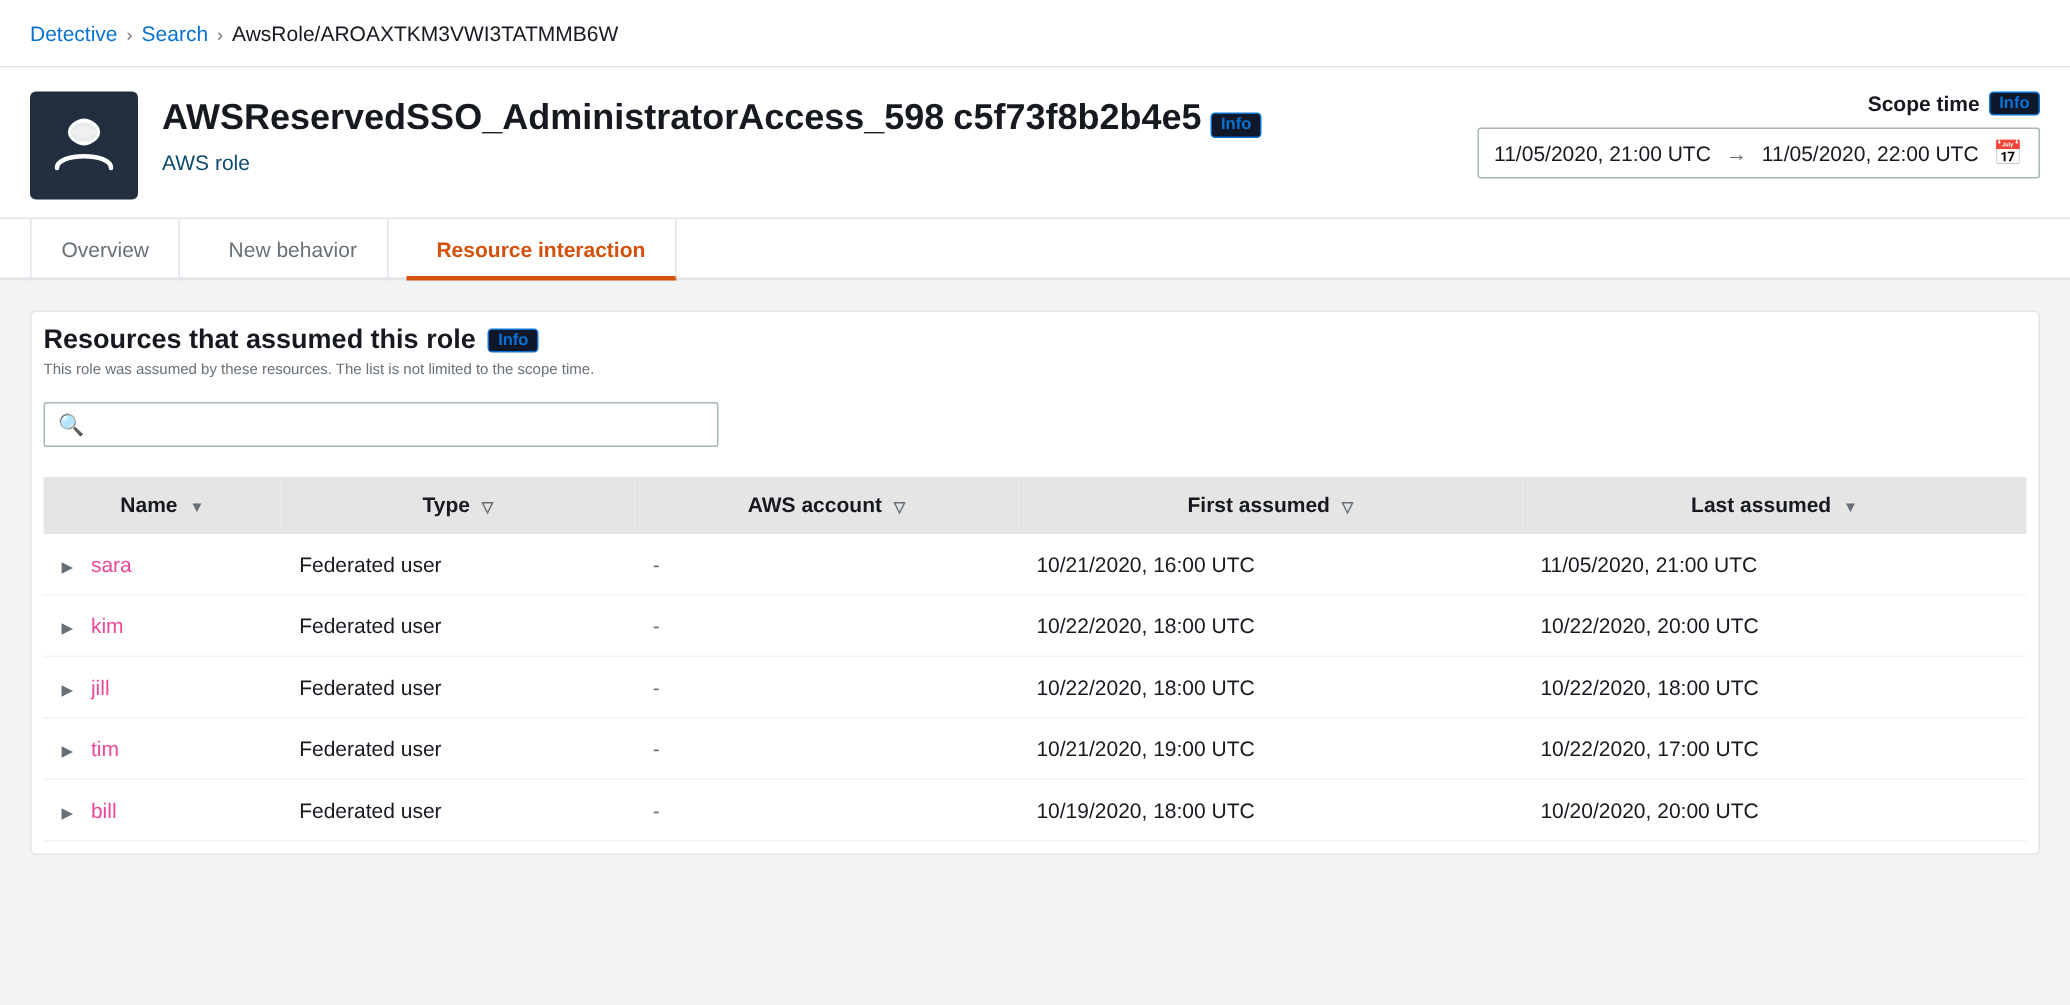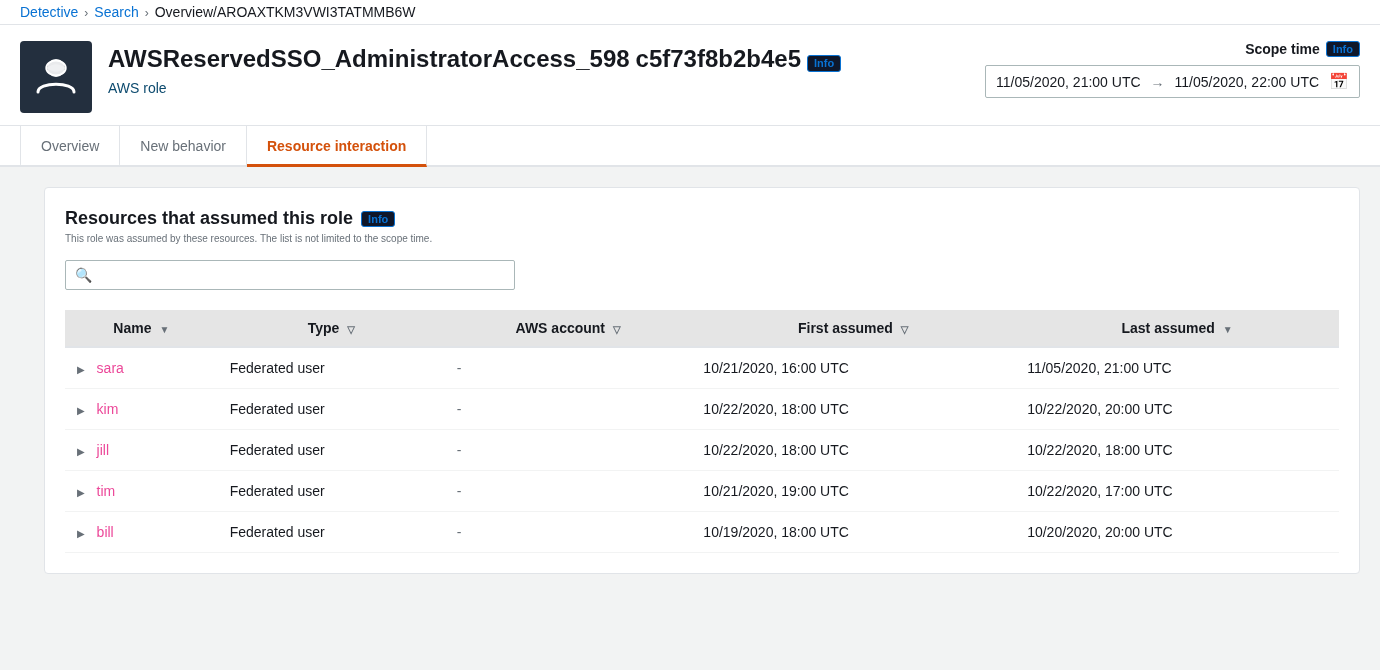--- a/index.html
+++ b/index.html
@@ -9,21 +9,21 @@
       background: #f2f3f3;
       color: #16191f;
       width: 1380px;
       min-height: 670px;
     }
 
     
     .breadcrumb {
       display: flex;
       align-items: flex-end;
-      padding: 4px 20px;
+      padding: 14px 20px;
       background: #fff;
       border-bottom: 1px solid #e1e4e8;
       font-size: 14px;
       gap: 6px;
     }
     .breadcrumb a {
       color: #0972d3;
       text-decoration: none;
     }
     .breadcrumb .sep {
@@ -130,21 +130,21 @@
       cursor: pointer;
     }
 
     
     .tabs-bar {
       background: #fff;
       display: flex;
       align-items: flex-end;
       padding: 0 20px;
       border-bottom: 2px solid #e1e4e8;
-      gap: 0;
+      gap: 12px;
     }
     .tab {
       padding: 12px 20px 10px 20px;
       font-size: 14px;
       font-weight: 500;
       color: #687078;
       cursor: pointer;
       border-bottom: 3px solid transparent;
       margin-bottom: -2px;
       border-right: 1px solid #e1e4e8;
@@ -159,22 +159,21 @@
     }
 
     
     .main-content {
       padding: 20px;
     }
     .card {
       background: #fff;
       border: 1px solid #e1e4e8;
       border-radius: 4px;
-      padding: 20px;
-      margin-left: 24px;
+      padding: 8px;
     }
     .card-title-row {
       display: flex;
       align-items: center;
       gap: 8px;
       margin-bottom: 4px;
     }
     .card-title {
       font-size: 18px;
       font-weight: 700;
@@ -248,21 +247,21 @@
     .dash { color: #687078; }
   </style>
 </head>
 <body>
 
 <div class="breadcrumb">
   <a>Detective</a>
   <span class="sep">›</span>
   <a>Search</a>
   <span class="sep">›</span>
-  <span class="current">Overview/AROAXTKM3VWI3TATMMB6W</span>
+  <span class="current">AwsRole/AROAXTKM3VWI3TATMMB6W</span>
 </div>
 
 <div class="header">
   <div class="header-left">
     <div class="icon-box">
       <svg viewBox="0 0 64 64" xmlns="http://www.w3.org/2000/svg">
         <circle cx="32" cy="20" r="12" fill="#fff" opacity="0.9"></circle>
         <path d="M8 52 C8 38 56 38 56 52" stroke="#fff" stroke-width="4" fill="none" stroke-linecap="round"></path>
         <ellipse cx="32" cy="20" rx="13" ry="10" fill="none" stroke="#fff" stroke-width="2.5"></ellipse>
         <path d="M20 20 Q32 10 44 20 Q32 30 20 20Z" fill="#fff" opacity="0.3"></path>

